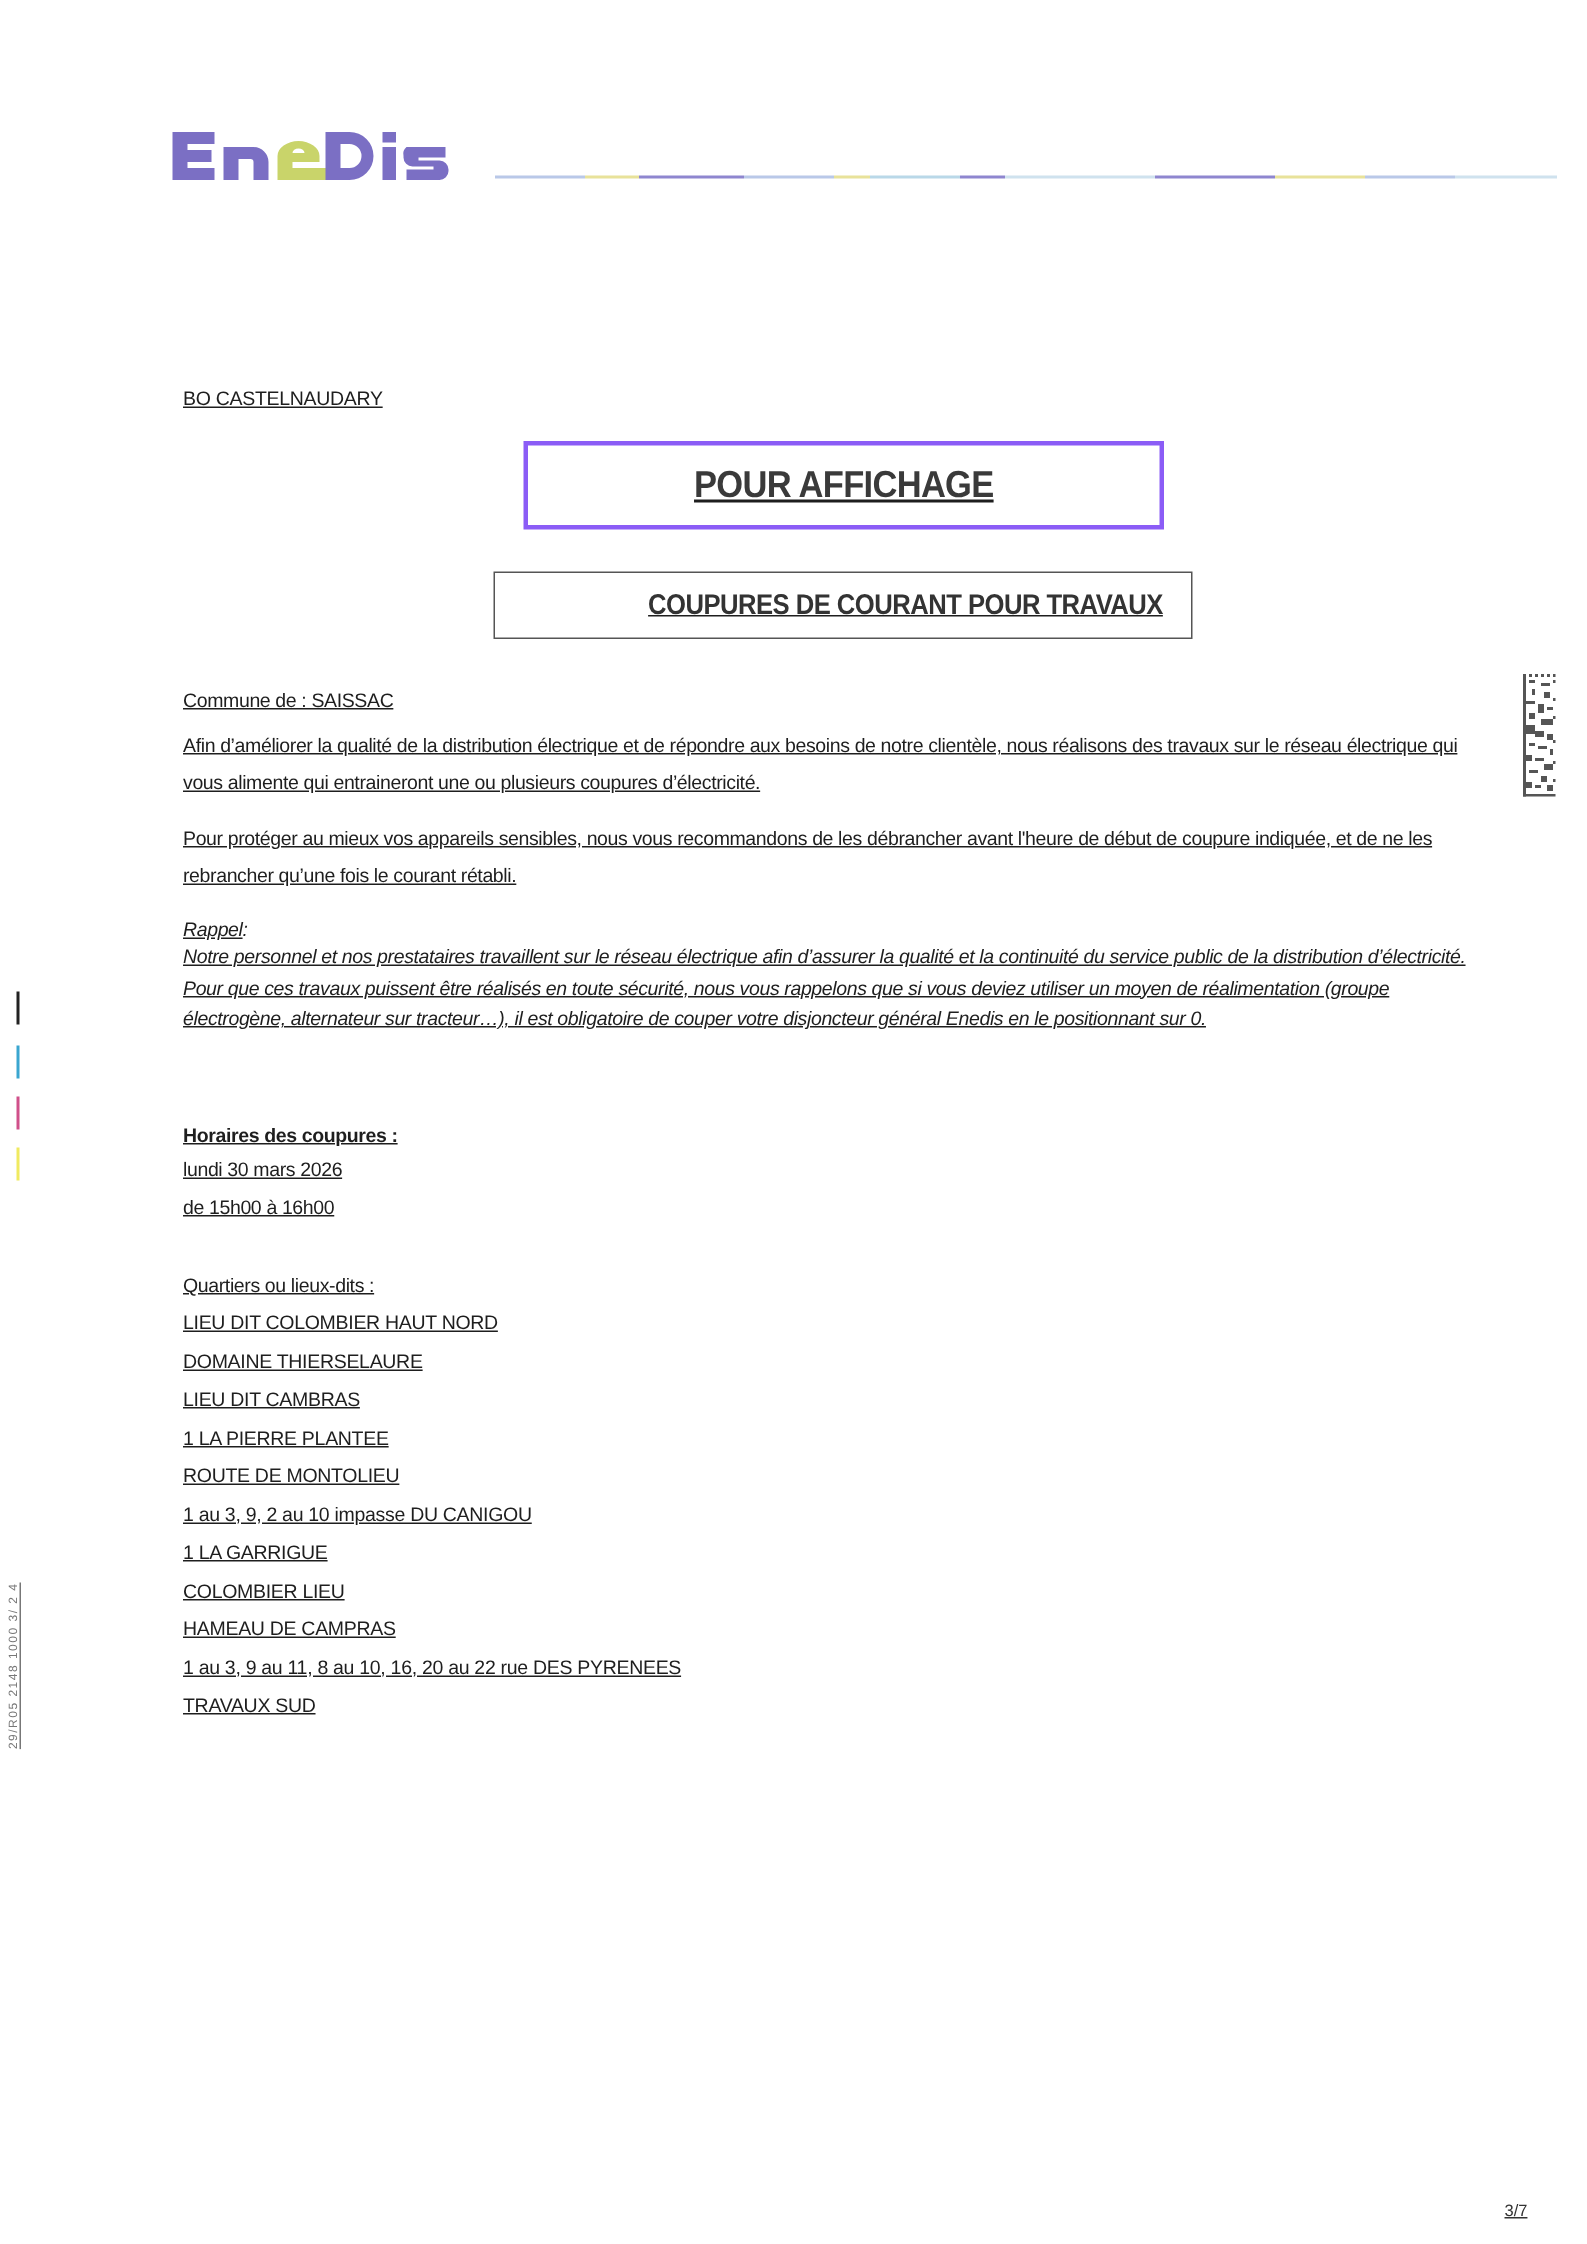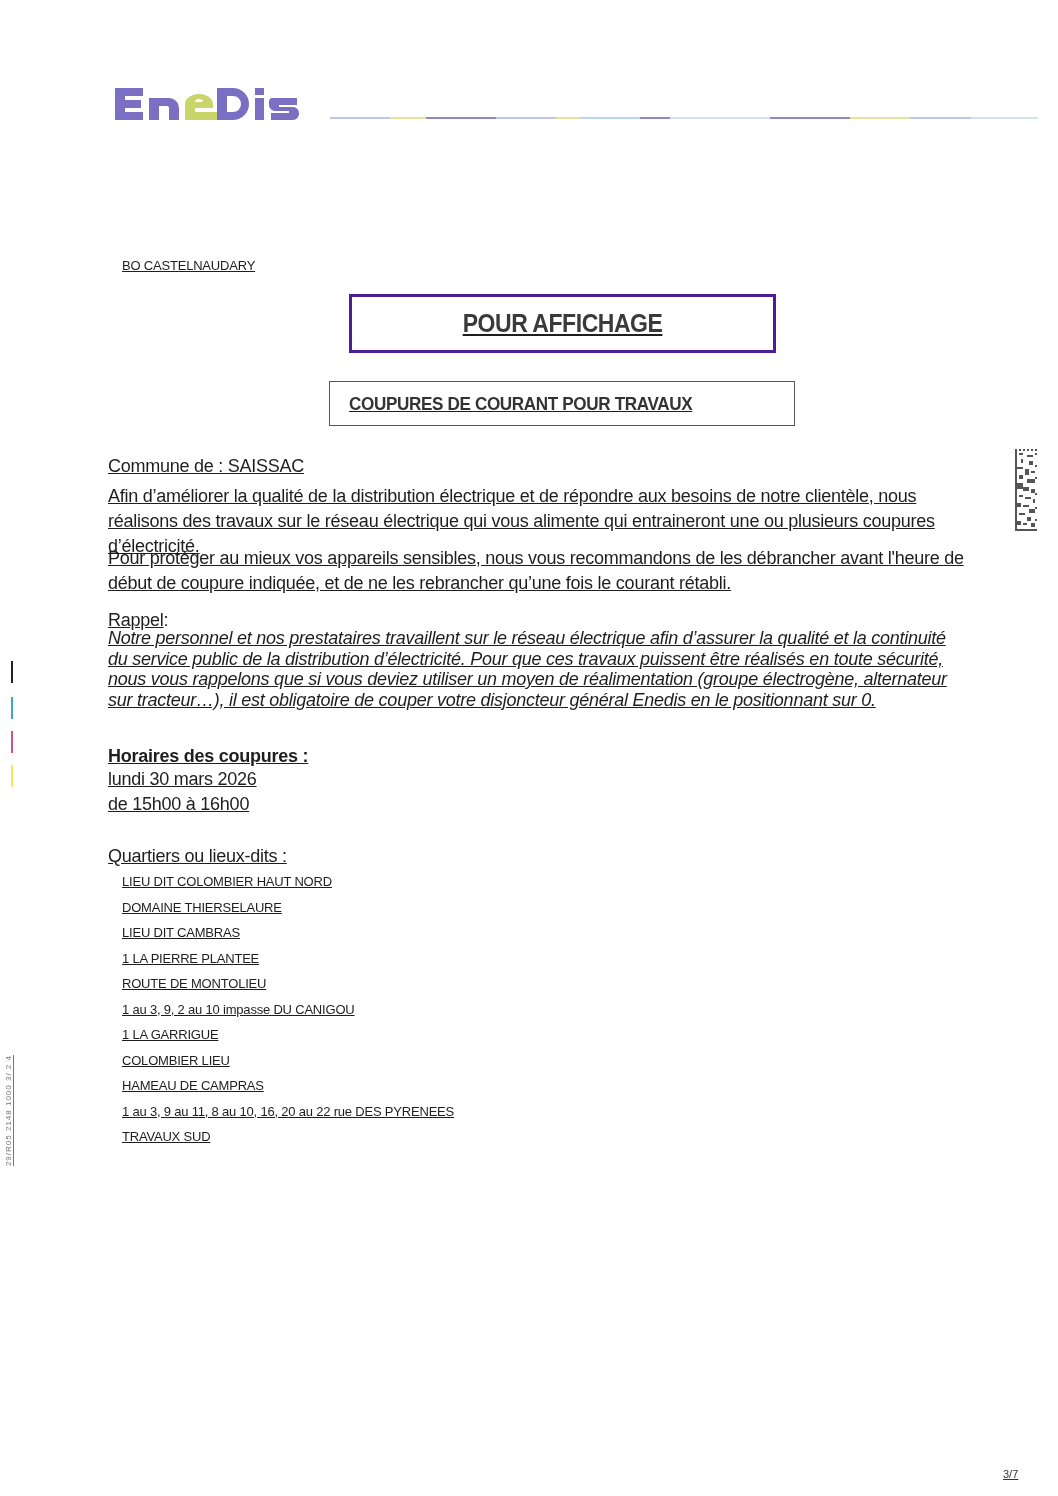--- a/index.html
+++ b/index.html
@@ -11,35 +11,35 @@
     .abs { position: absolute; text-decoration: underline; }
     
     .logo { left: 113px; top: 82px; height: 44px; display: flex; align-items: flex-end; }
     .logo svg { display: block; }
     .header-rule { left: 330px; top: 117px; width: 708px; height: 3px; }
     .header-rule span { position: absolute; top: 0; height: 2px; }
     
     .sender { left: 122px; top: 258px; font-size: 13px; letter-spacing: -0.2px; }
     .box-main {
       left: 349px; top: 294px; width: 427px; height: 59px;
-      border: 3px solid #4c1d95; box-sizing: border-box;
+      border: 3px solid #8b5cf6; box-sizing: border-box;
       display: flex; align-items: center; justify-content: center;
     }
     .box-main span { font-size: 25px; font-weight: bold; color: #3a3a3a; letter-spacing: -0.5px; transform: scaleX(0.92); display: inline-block; }
     .box-sub {
       left: 329px; top: 381px; width: 466px; height: 45px;
       border: 1px solid #555; box-sizing: border-box;
-      display: flex; align-items: center; justify-content: flex-start;
+      display: flex; align-items: center; justify-content: flex-end;
     }
     .box-sub span { font-size: 19px; font-weight: bold; color: #333; letter-spacing: -0.4px; transform: scaleX(0.9); display: inline-block; }
-    .p { left: 108px; font-size: 18px; line-height: 25px; letter-spacing: -0.25px; }
+    .p { left: 122px; font-size: 13px; line-height: 25px; letter-spacing: -0.25px; }
     .commune { top: 454px; }
     .para1 { top: 484px; width: 860px; }
     .para2 { top: 546px; width: 860px; }
-    .rappel-title { top: 610px; text-decoration: underline; line-height: 20px; }
+    .rappel-title { top: 610px; font-style: italic; text-decoration: underline; line-height: 20px; }
     .rappel-body { top: 628px; width: 860px; font-style: italic; line-height: 20.5px; }
     .horaires-title { top: 719px; font-weight: bold; margin-top: 25px; }
     .date { top: 767px; }
     .time { top: 792px; }
     .quartiers-title { top: 844px; }
     .locations { left: 122px; top: 869px; font-size: 13px; letter-spacing: -0.2px; }
     .locations div { height: 25.5px; line-height: 25.5px; }
     .page-number { left: 1003px; top: 1468px; font-size: 11px; color: #333; }
     
     .datamatrix { left: 1015px; top: 449px; width: 22px; height: 82px; }

